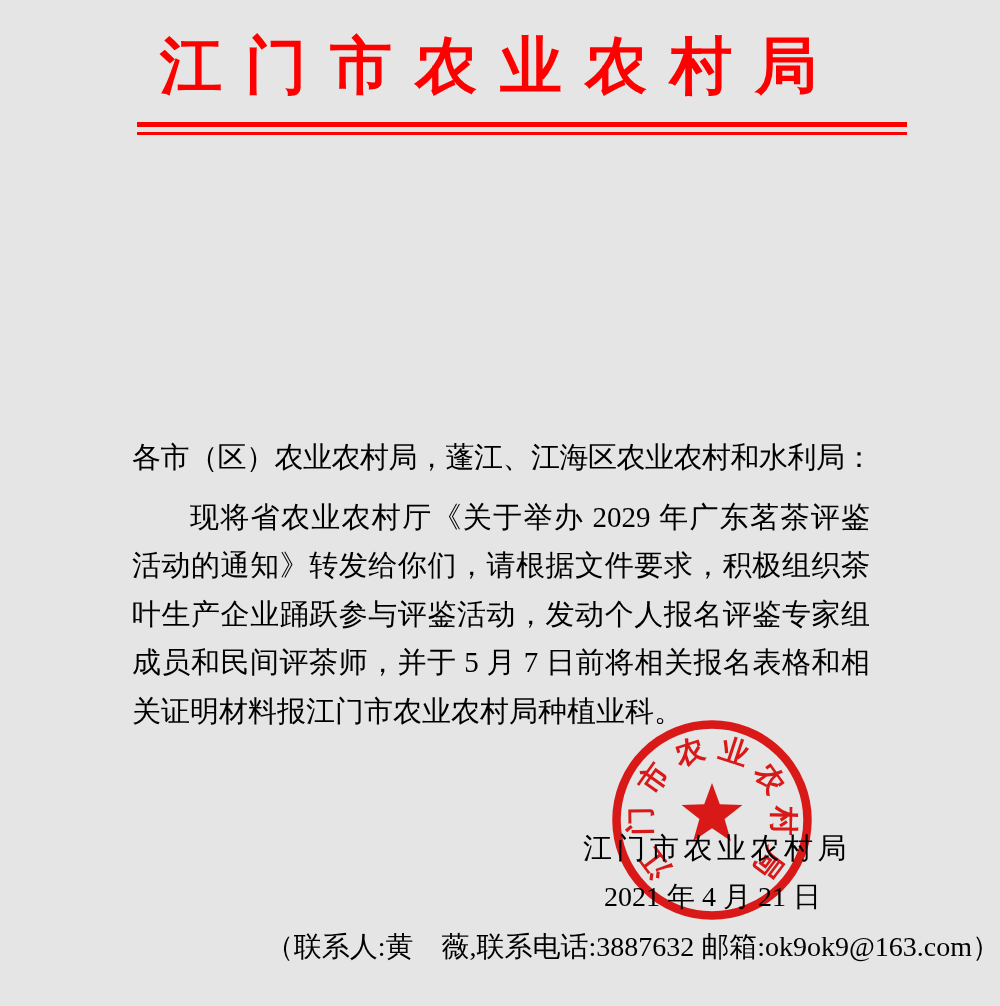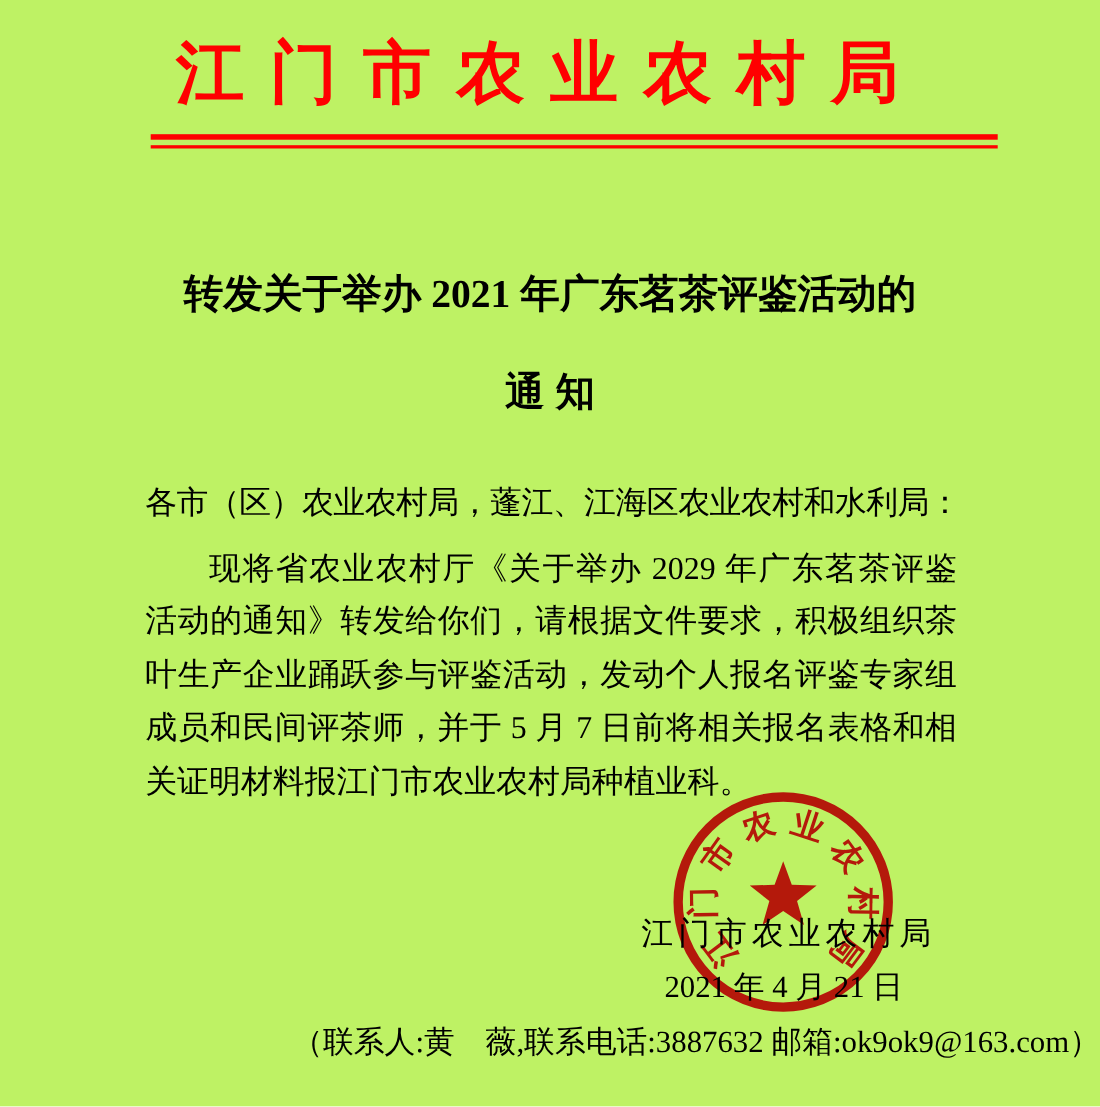--- a/index.html
+++ b/index.html
@@ -1,17 +1,17 @@
 <!DOCTYPE html>
 <html style="--accent: #ff0000;"><head>
 <meta charset="utf-8">
 <style>
   html,body { margin:0; padding:0; background:#ffffff; }
   .page {
-    position:relative; width:1000px; height:1006px; background:#bef264;
+    position:relative; width:1000px; height:1006px; background:#e5e5e5;
     font-family:"Liberation Serif","DejaVu Serif",serif; color:#000; overflow:hidden;
   }
   .header {
     position:absolute; top:24px; left:0; width:100%;
     text-align:center; font-size:62px; font-weight:700; letter-spacing:23px;
     color:var(--accent); white-space:nowrap;
   }
   .rule { position:absolute; left:137px; top:122px; width:770px; }
   .rule-thick { height:5px; background:var(--accent); }
   .rule-thin  { height:3px; background:var(--accent); margin-top:5px; }
@@ -49,24 +49,20 @@
 
 <div class="page">
 
   <div class="header">江门市农业农村局</div>
 
   <div class="rule">
     <div class="rule-thick"></div>
     <div class="rule-thin"></div>
   </div>
 
-  <div class="title">
-    <div class="title-line1">转发关于举办 2021 年广东茗茶评鉴活动的</div>
-    <div class="title-line2">通知</div>
-  </div>
 
   <div class="bodytext">
     <p class="salutation">各市（区）农业农村局，蓬江、江海区农业农村和水利局：</p>
     <p class="para">现将省农业农村厅《关于举办 2029 年广东茗茶评鉴活动的通知》转发给你们，请根据文件要求，积极组织茶叶生产企业踊跃参与评鉴活动，发动个人报名评鉴专家组成员和民间评茶师，并于 5 月 7 日前将相关报名表格和相关证明材料报江门市农业农村局种植业科。</p>
   </div>
 
   <div class="signer">江门市农业农村局</div>
 
   <div class="date">2021 年 4 月 21 日</div>
 

